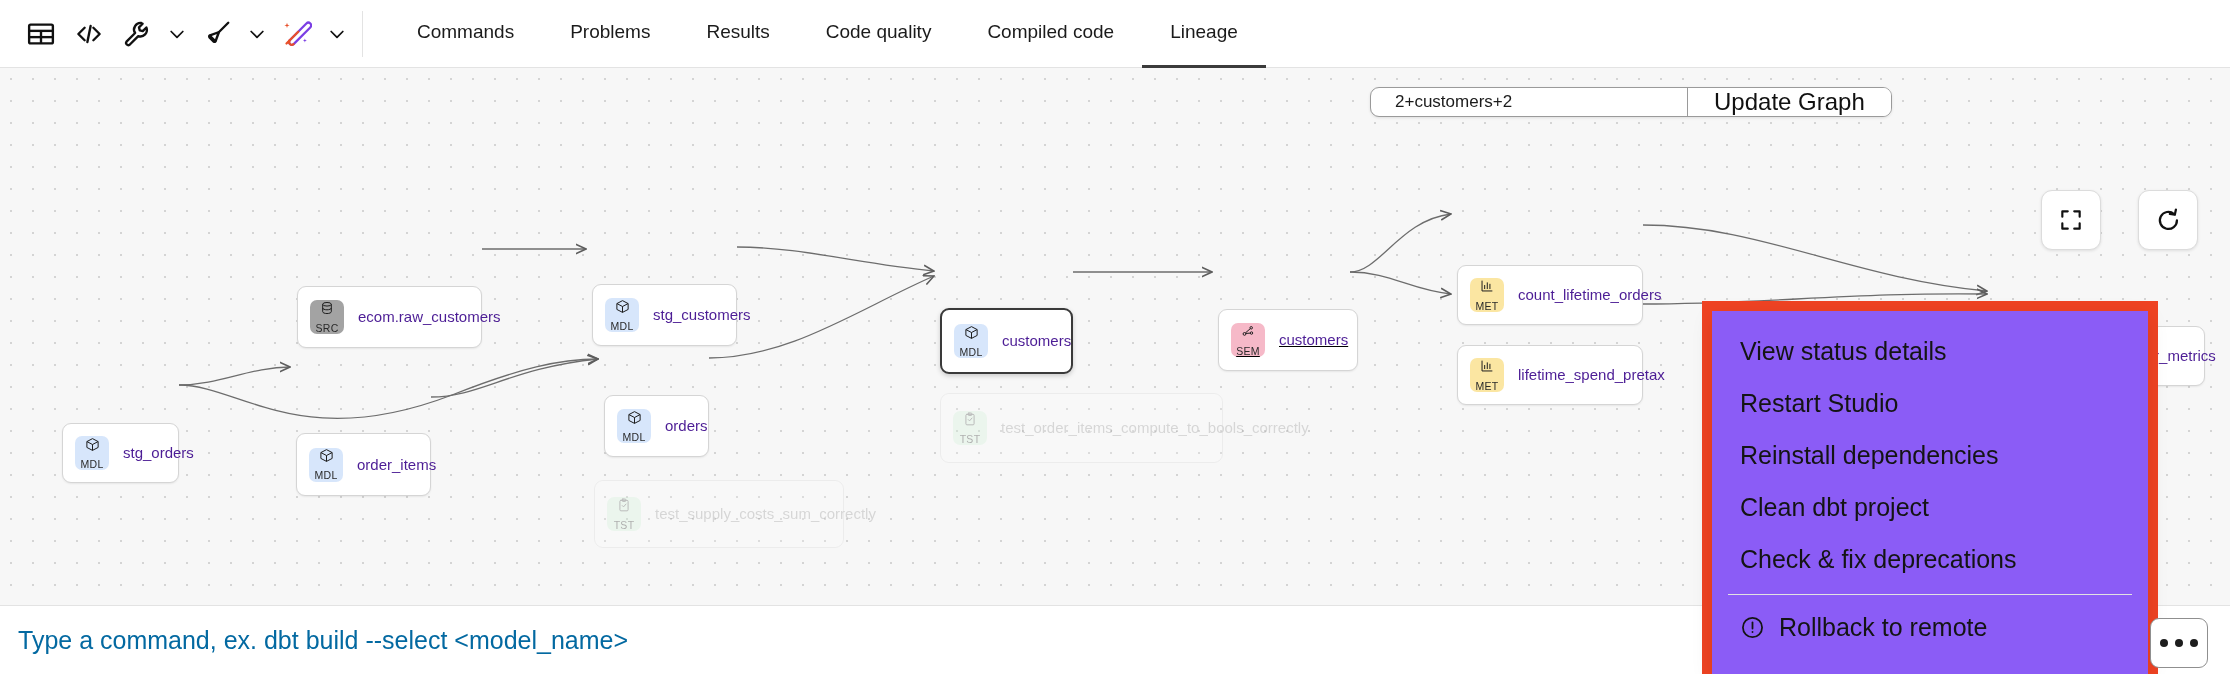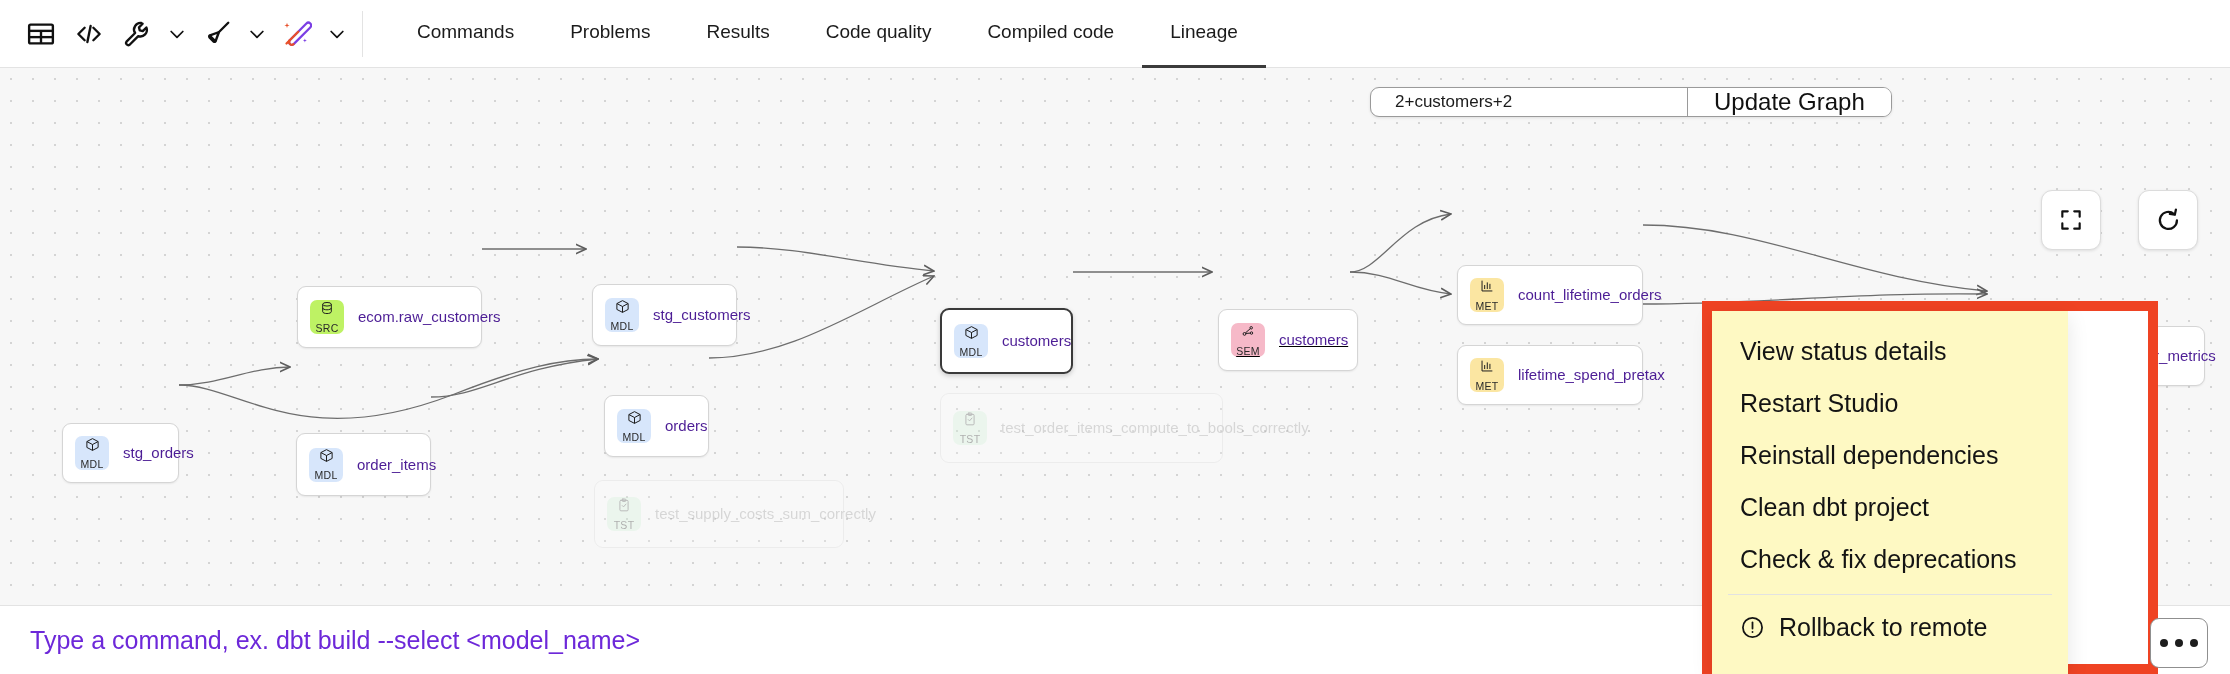--- a/index.html
+++ b/index.html
@@ -51,21 +51,21 @@
   .node.selected{border:2px solid #3a3a3a;box-shadow:0 2px 5px rgba(0,0,0,.18);}
   .node .badge{
     width:34px;height:34px;border-radius:7px;flex:none;
     display:flex;flex-direction:column;align-items:center;justify-content:center;
     margin-left:12px;
   }
   .node .badge .bg-ic{line-height:1;height:15px;display:flex;align-items:center;justify-content:center;}
   .node .badge .bg-tx{font-size:10.5px;letter-spacing:.3px;line-height:1;margin-top:7px;color:#2a2a2a;}
   .node .nlabel{font-size:15px;color:#4c1d95;margin-left:14px;padding-right:12px;line-height:1.28;}
 
-  .badge-src{background:#bef264;}
+  .badge-src{background:#a3a3a3;}
   .badge-mdl{background:#d7e6fb;}
   .badge-sem{background:#f6b9c8;}
   .badge-met{background:#fbe6a2;}
   .badge-svo{background:#fbeccf;}
   .badge-tst{background:#d6f3dc;}
 
   .node.test{opacity:.35;box-shadow:none;border-color:#d9d9d9;background:rgba(255,255,255,.55);}
   .node.test .nlabel{color:#9a9a9a;}
 
   
@@ -88,43 +88,43 @@
     border-radius:11px;display:flex;align-items:center;justify-content:center;cursor:pointer;
     box-shadow:0 1px 3px rgba(0,0,0,.10);
   }
 
   
   .bottombar{
     position:absolute;left:0;top:605px;width:2230px;height:69px;background:#fff;
     border-top:1px solid #e3e3e3;display:flex;align-items:center;box-sizing:border-box;
   }
   .cmdinput{
-    flex:1;height:69px;display:flex;align-items:center;padding-left:30px;
-    font-size:25px;color:#6d28d9;cursor:text;
+    flex:1;height:69px;display:flex;align-items:center;padding-left:18px;
+    font-size:25px;color:#0369a1;cursor:text;
   }
   .toggle{
     width:68px;height:34px;border-radius:18px;border:1.5px solid #9b9b9b;background:#fff;
     display:flex;align-items:center;padding:0 4px;box-sizing:border-box;cursor:pointer;flex:none;
   }
   .toggle .knob{width:26px;height:26px;border-radius:50%;background:#4a4a4a;}
   .defer-label{font-size:25px;color:#1b1b1b;margin-left:20px;white-space:nowrap;}
   .dots-btn{
     position:absolute;right:22px;top:618px;width:56px;height:48px;background:#fff;
     border:1.5px solid #8f8f8f;border-radius:9px;display:flex;align-items:center;justify-content:center;
     gap:7px;cursor:pointer;z-index:60;
   }
   .dots-btn i{width:8px;height:8px;border-radius:50%;background:#1d1d1d;display:block;}
 
   
   .menu-highlight{
     position:absolute;left:1702px;top:301px;width:456px;height:373px;
     border:10px solid #ef4323;box-sizing:border-box;z-index:50;background:#fff;
   }
   .menu{
-    position:absolute;left:1712px;top:311px;width:356px;height:363px;background:#fef9c3;
+    position:absolute;left:1712px;top:311px;width:436px;height:363px;background:#8b5cf6;
     box-sizing:border-box;z-index:51;padding-top:14px;
     box-shadow:0 6px 20px rgba(0,0,0,.10);
   }
   .menu-item{
     height:52px;display:flex;align-items:center;padding:0 24px 0 28px;
     font-size:25px;color:#141414;cursor:pointer;white-space:nowrap;
   }
   .menu-sep{height:1px;background:#e2e2e2;margin:9px 16px 6px 16px;}
   .menu-item .mi-icon{margin-right:14px;display:flex;align-items:center;}
 </style>

